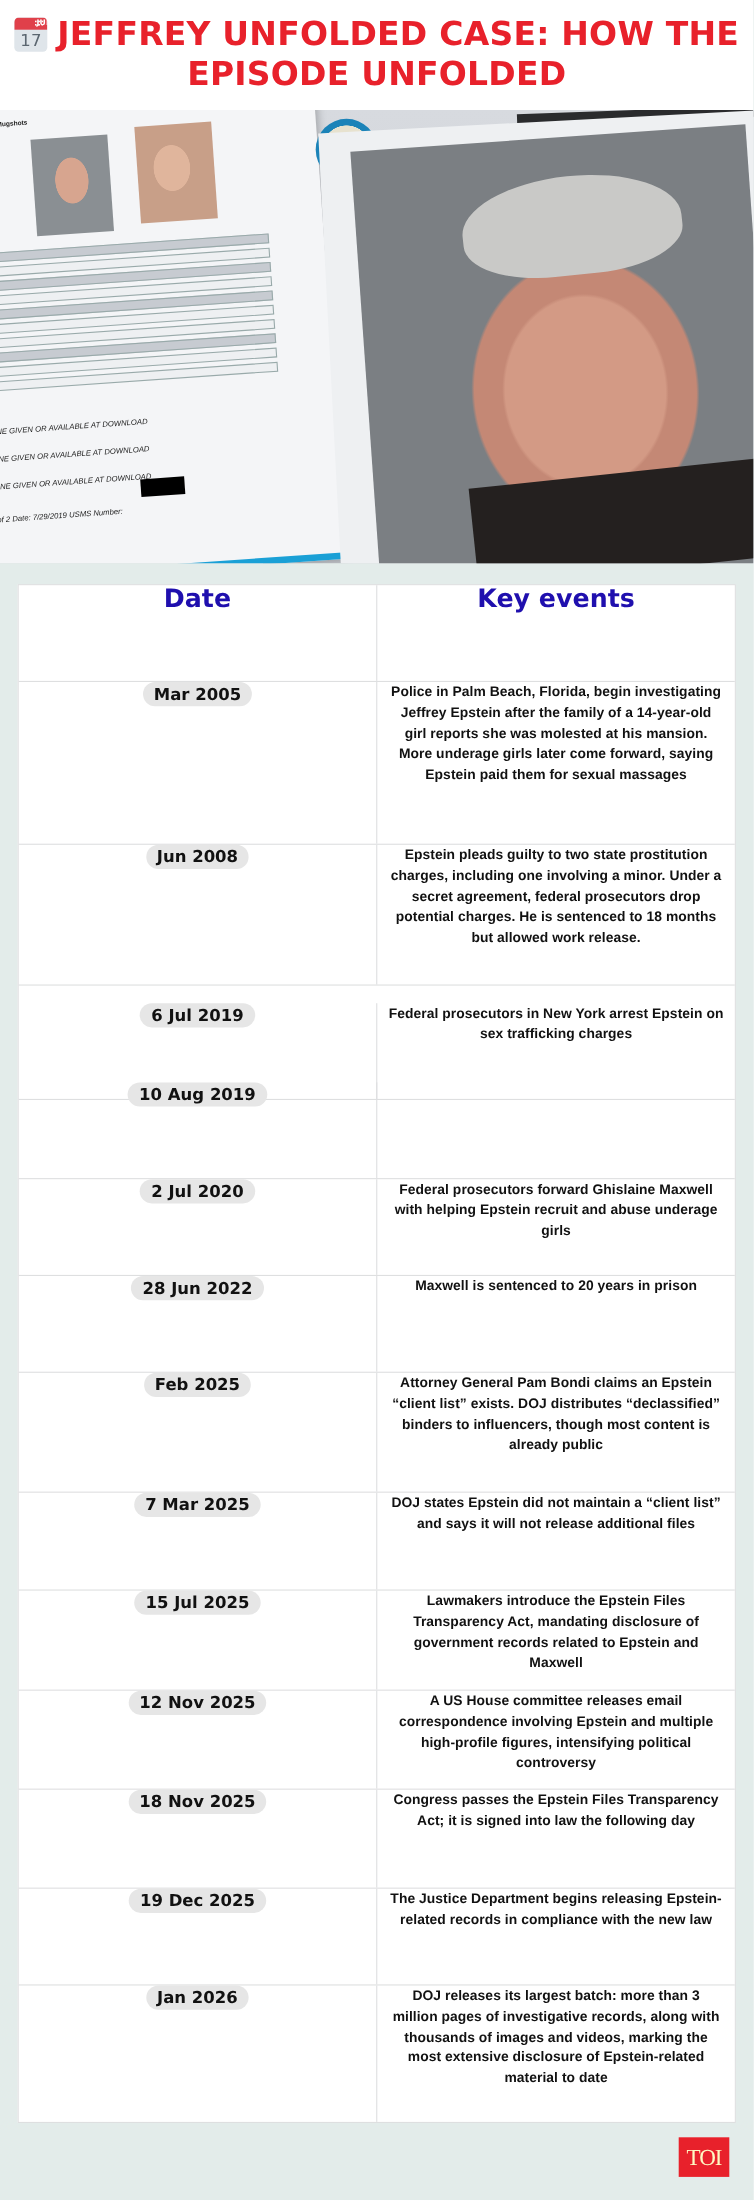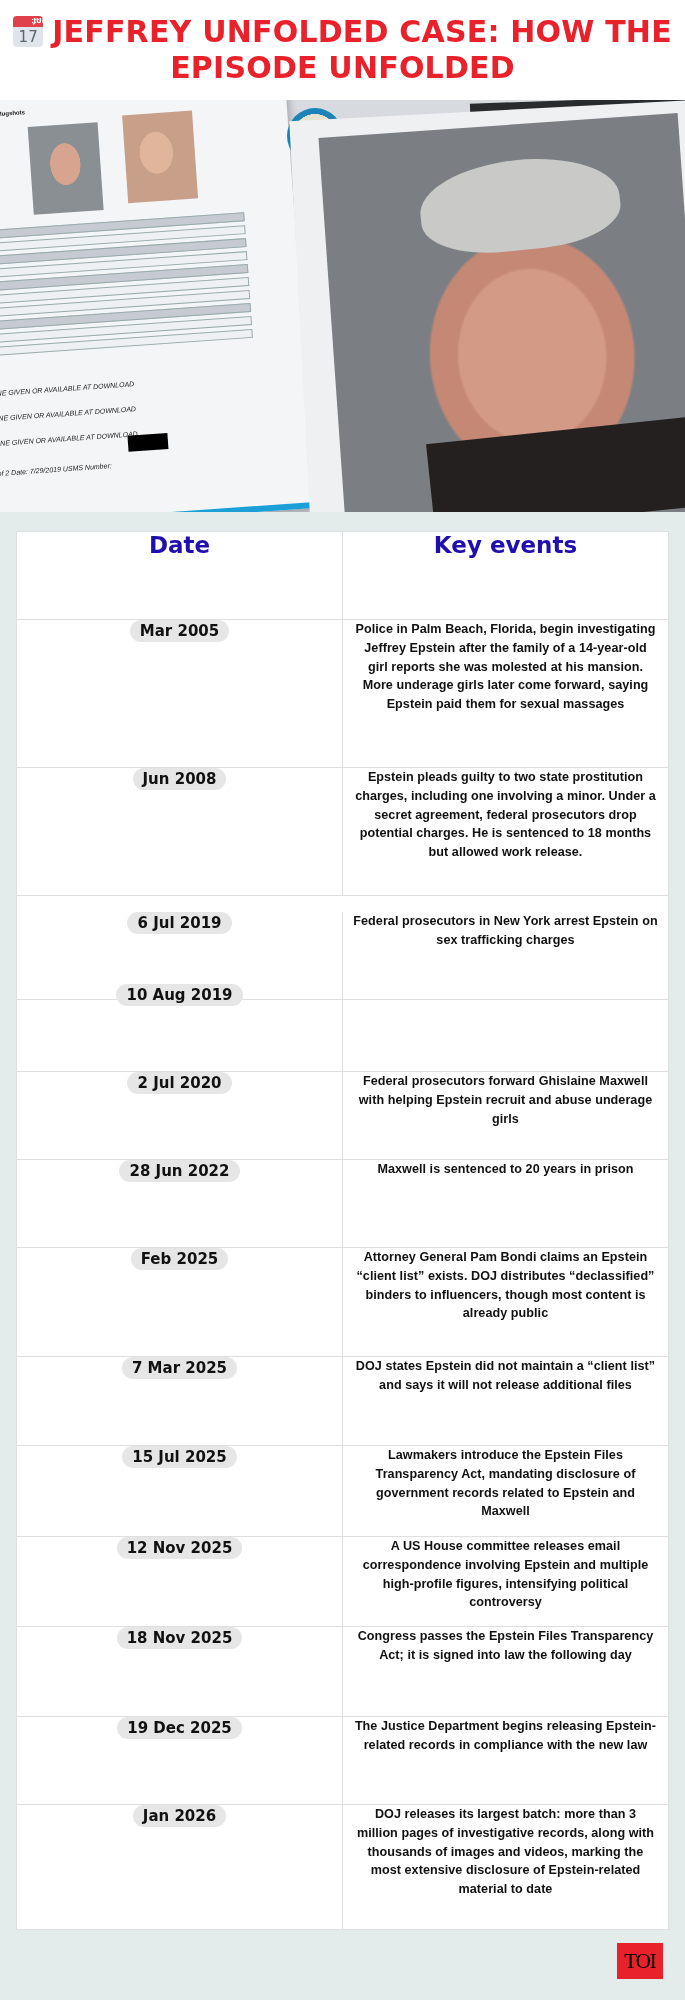--- a/index.html
+++ b/index.html
@@ -78,21 +78,21 @@
   .pill {
     background: #e6e6e6; border-radius: 12px; padding: 3px 10px; font-weight: 700; font-size: 15px;
     color: #111; font-family: "DejaVu Sans", sans-serif; line-height: 16px; white-space: nowrap;
   }
   .ev {
     text-align: center; font-weight: 700; font-size: 12.6px; line-height: 18.8px; color: #111;
     font-family: "Liberation Sans", sans-serif; letter-spacing: 0.05px;
   }
   .toi {
     position: absolute; left: 617px; top: 1943px; width: 46px; height: 36px; background: #e8212b;
-    color: #000000; font-family: "Liberation Serif", serif; font-size: 21px; font-weight: 400;
+    color: #fef9c3; font-family: "Liberation Serif", serif; font-size: 21px; font-weight: 400;
     display: flex; align-items: center; justify-content: center; letter-spacing: -1px;
   }
 </style>
 </head>
 <body>
 
 <div class="title-area">
   <div class="title-line">
     <span class="cal-icon">
       <span class="cal-top"><span>JUL</span><span class="dots"></span></span>

